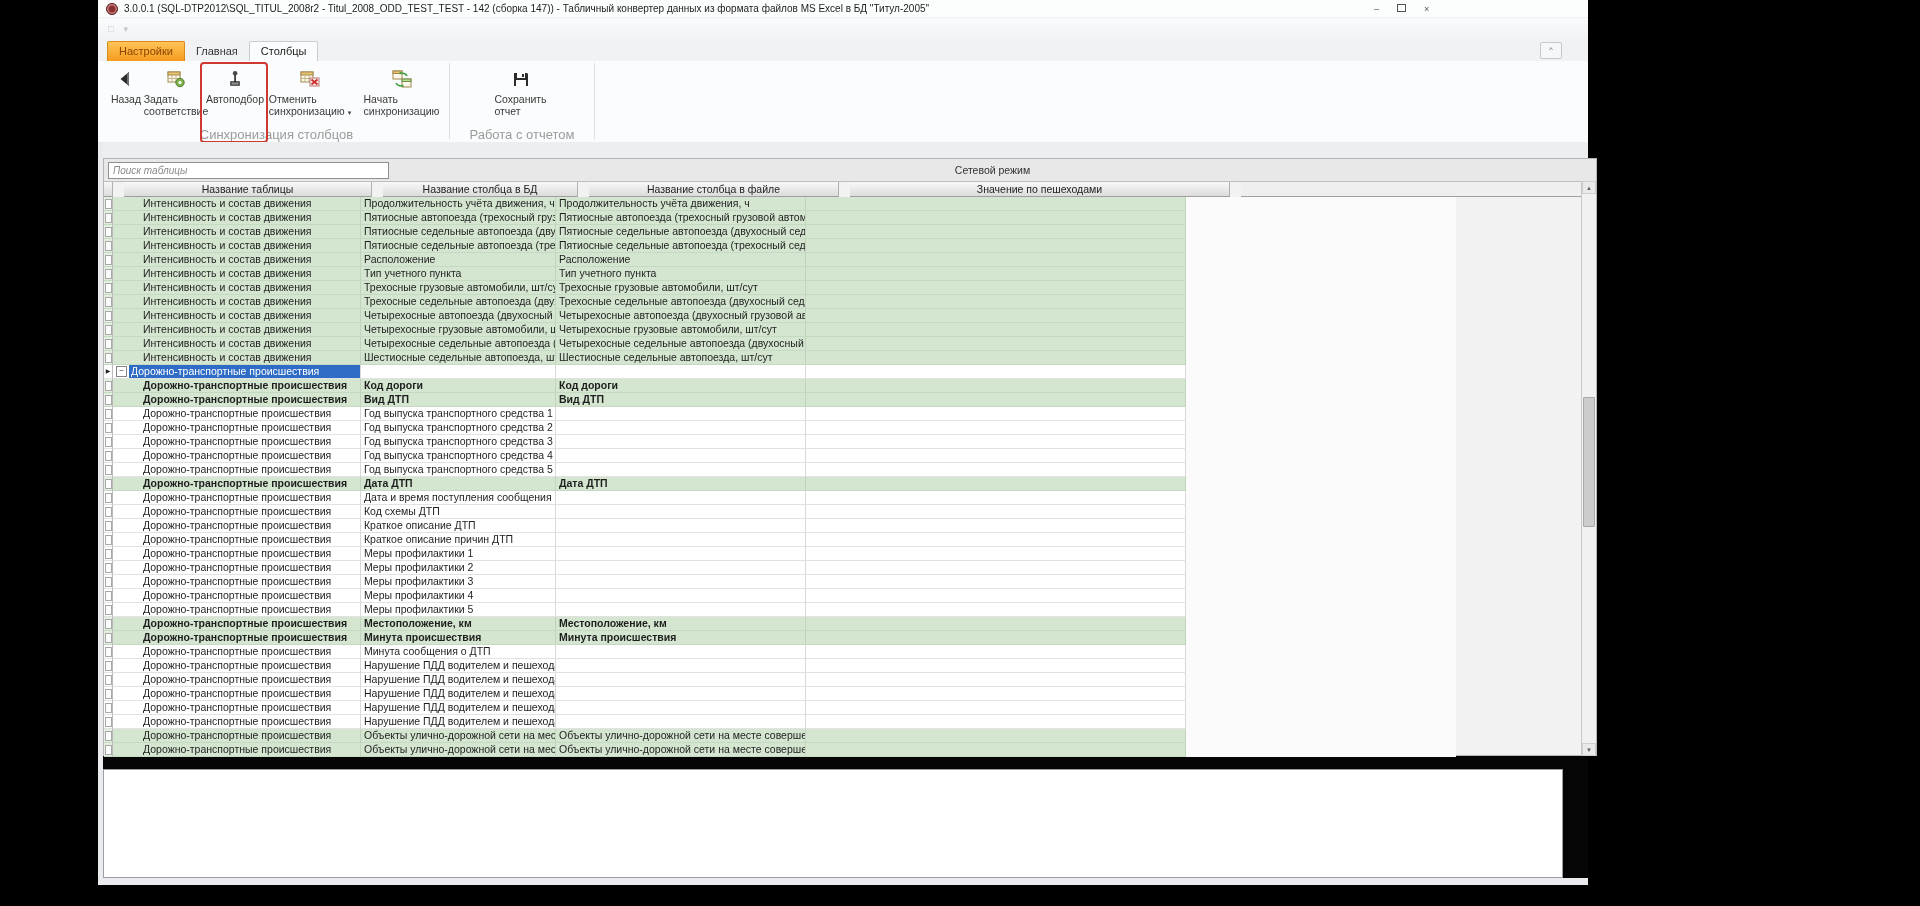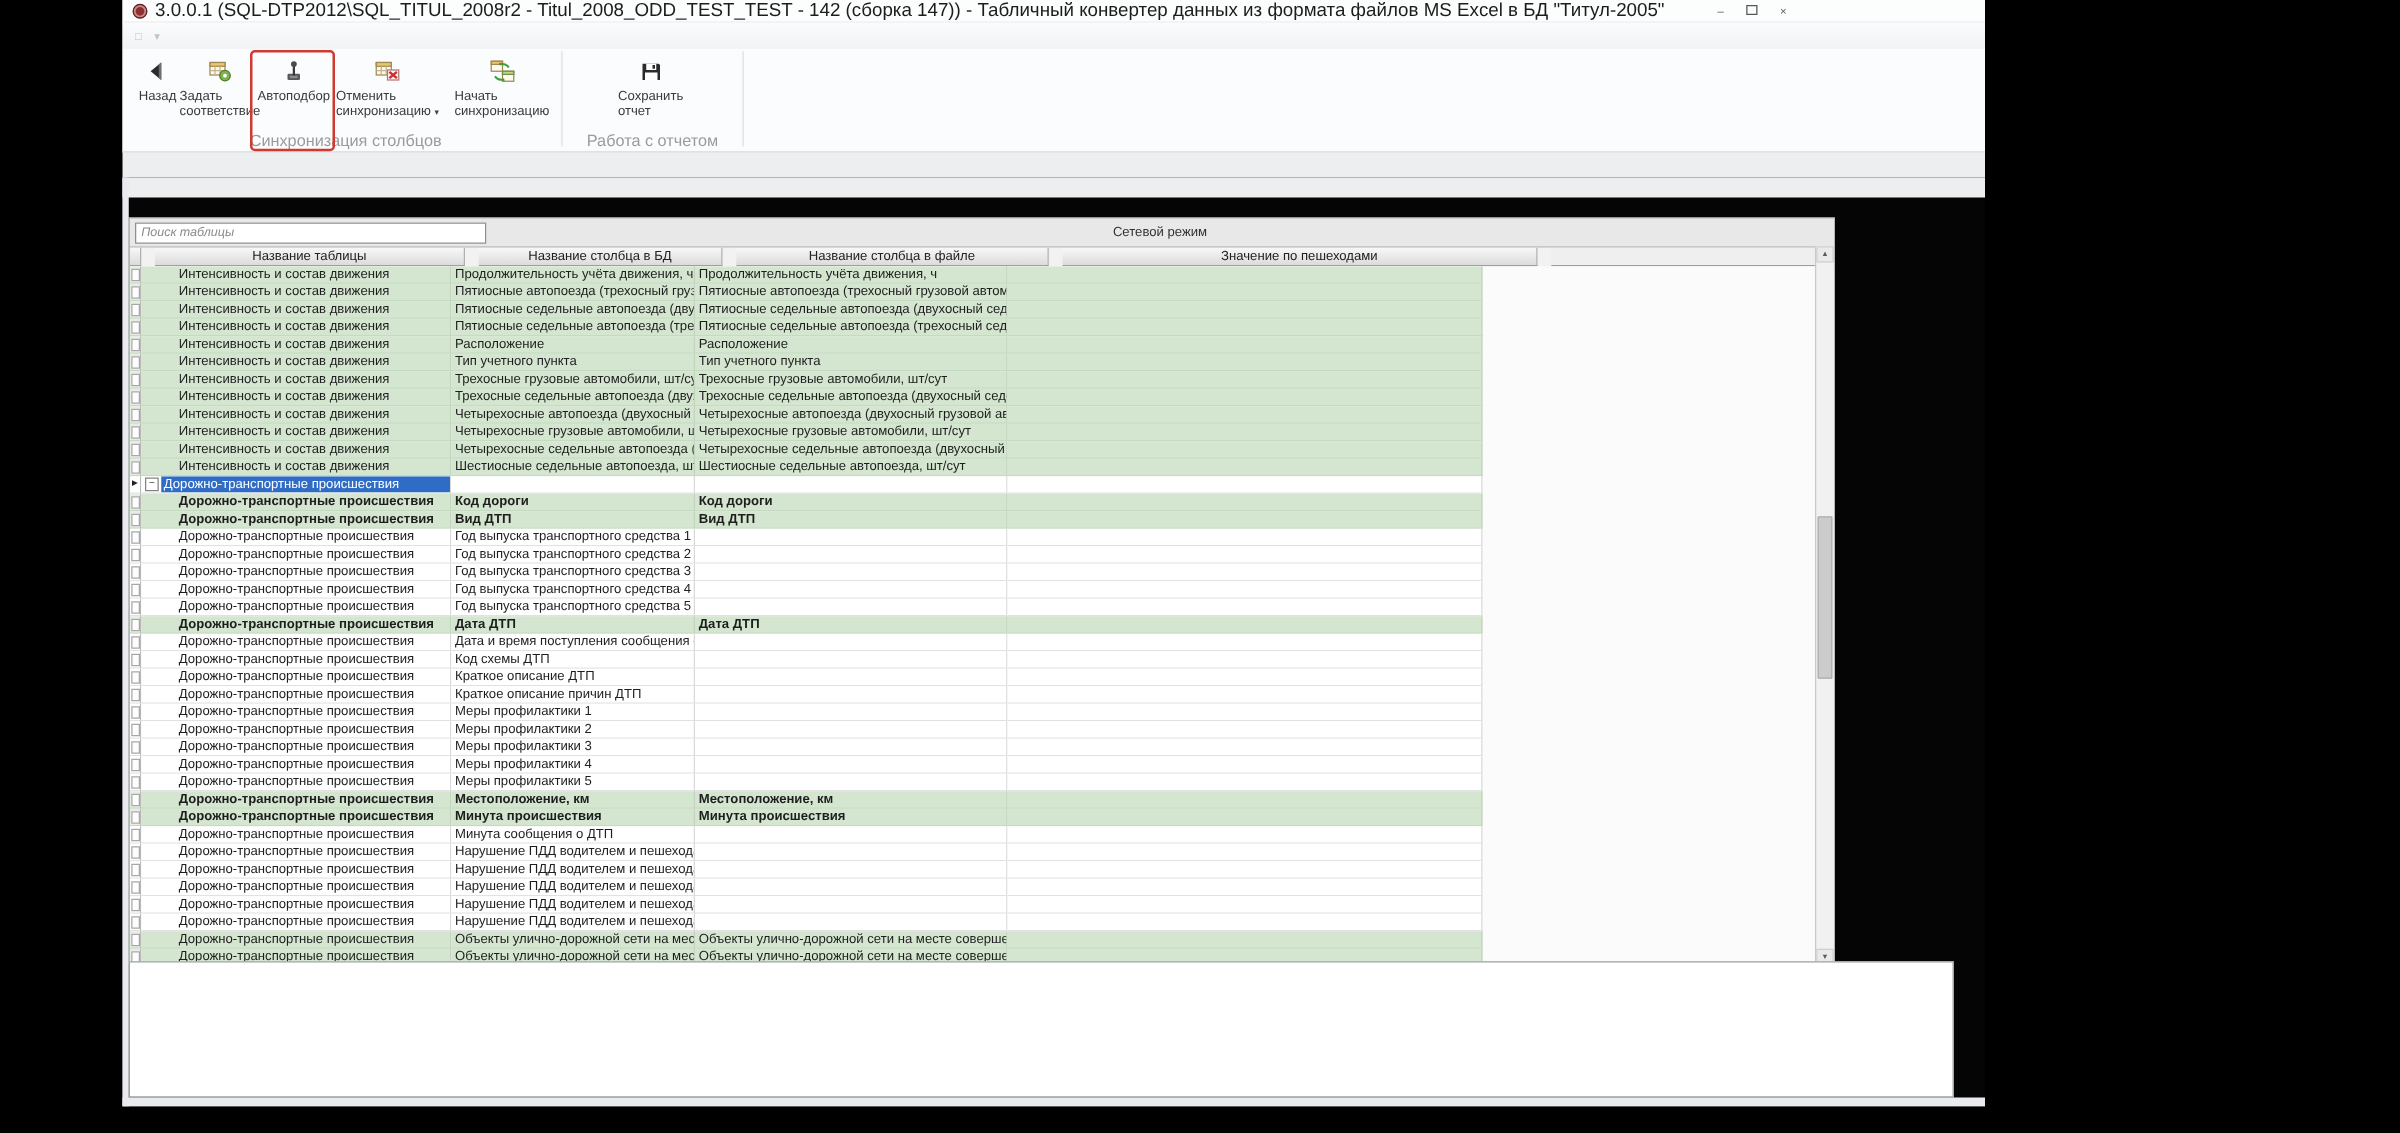--- a/index.html
+++ b/index.html
@@ -5,21 +5,21 @@
   html,body{margin:0;padding:0;background:#000;}
   .stage{position:relative;width:1920px;height:906px;background:#000;overflow:hidden;
          font-family:"Liberation Sans",sans-serif;-webkit-font-smoothing:antialiased;}
   .app{position:absolute;left:98px;top:0;width:1490px;height:885px;background:#eceef0;}
 
   
   .titlebar{position:relative;height:17px;background:#fcfdfd;border-bottom:1px solid #eef0f1;
             display:flex;align-items:center;}
   .appicon{width:10px;height:10px;border-radius:50%;background:#8e2f2f;border:1px solid #5f1d1d;
            margin:0 6px 0 8px;box-shadow:inset 0 0 0 1.5px #c88a8a;}
-  .title{font-size:15px;color:#1c1c1c;white-space:nowrap;}
+  .title{font-size:10px;color:#1c1c1c;white-space:nowrap;}
   .winbtns{position:absolute;left:1276px;top:0;height:17px;display:flex;gap:18px;align-items:center;
            font-size:9px;color:#555;}
   .winbtns span{cursor:default;}
   .maxglyph{display:inline-block;width:7px;height:6px;border:1px solid #555;}
 
   
   .qat{height:21px;background:linear-gradient(#fafbfc,#f1f3f5);display:flex;align-items:center;
        padding-left:10px;gap:10px;font-size:9px;color:#777;}
   .qat .g{opacity:.4;}
 
@@ -46,22 +46,22 @@
   .glabel{position:absolute;text-align:center;}
   .annotation{position:absolute;left:102px;top:1px;width:64px;height:77px;border:2px solid #cf3a30;
               border-radius:4px;pointer-events:none;}
 
   
   .content{position:absolute;left:0;top:142px;width:1490px;height:743px;background:#050505;}
   .lightstrip{position:absolute;left:0;top:0;width:1490px;height:16px;background:#eceef0;}
   .leftedge{position:absolute;left:0;top:0;width:5px;height:743px;background:#e9ebee;}
   .bottomedge{position:absolute;left:0;top:736px;width:1490px;height:7px;background:#e9ebee;}
 
-  .gridblock{position:absolute;left:5px;top:16px;width:1365px;height:598px;background:#f2f2f2;
-             border:1px solid #b6b6b6;box-sizing:border-box;margin-top:16px;}
+  .gridblock{position:absolute;left:5px;top:16px;width:1494px;height:598px;background:#f2f2f2;
+             border:1px solid #b6b6b6;box-sizing:border-box;}
   .band{position:relative;height:22px;background:#e8e8e8;border-bottom:1px solid #bfbfbf;display:flex;align-items:center;}
   .search{width:271px;height:15px;margin-left:4px;border:1px solid #8f8f8f;background:#fff;
           font-family:"Liberation Sans",sans-serif;font-style:italic;font-size:10px;color:#444;padding:0 4px;}
   .search::placeholder{color:#8a8a8a;}
   .mode{flex:1;text-align:center;font-size:10.5px;color:#333;}
 
   .hdr{display:flex;height:15px;gap:11px;}
   .hcell{box-sizing:border-box;background:linear-gradient(#f8f8f8,#dcdcdc);border-right:1px solid #b0b0b0;
          border-bottom:1px solid #9f9f9f;font-size:10.5px;color:#222;text-align:center;line-height:14px;
          overflow:hidden;white-space:nowrap;}
@@ -112,20 +112,26 @@
         <span><span class="maxglyph"></span></span>
         <span>×</span>
       </div>
     </div>
 
     <div class="qat">
       <span class="g">□</span>
       <span class="g">▾</span>
     </div>
 
+    <div class="tabrow">
+      <div class="tab accent">Настройки</div>
+      <div class="tab">Главная</div>
+      <div class="tab active">Столбцы</div>
+      <div class="ribbon-collapse">^</div>
+    </div>
 
     <div class="ribbon">
       <div class="rb-buttons">
         <div class="rbtn w-back">
           <div class="ic">
             <svg width="20" height="20">
                 <polygon points="13,3 4.5,10 13,17" fill="#2b2b2b"></polygon>
                 <polygon points="13,3 13,17 11,15.4 11,4.6" fill="#6e6e6e"></polygon>
               </svg>
           </div>

